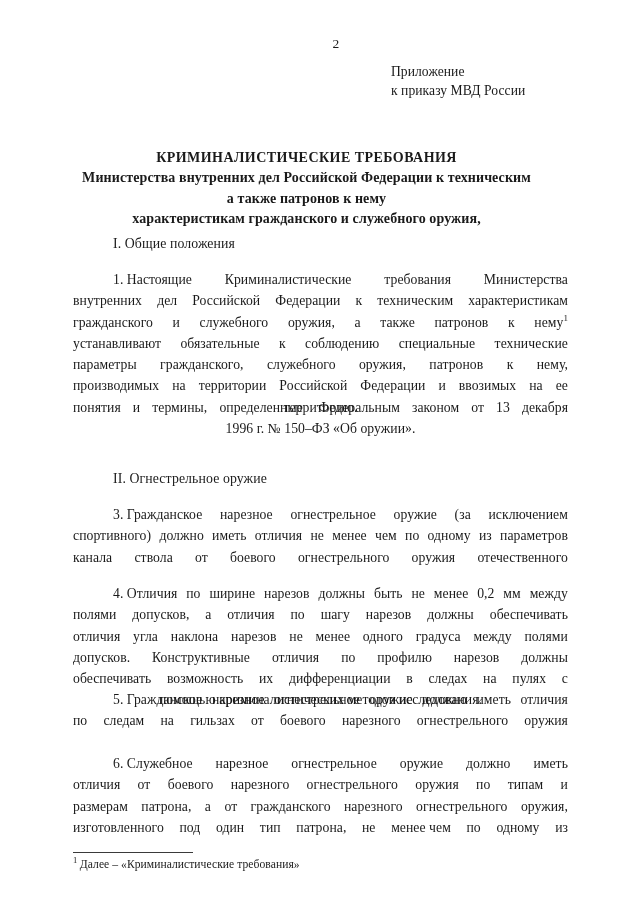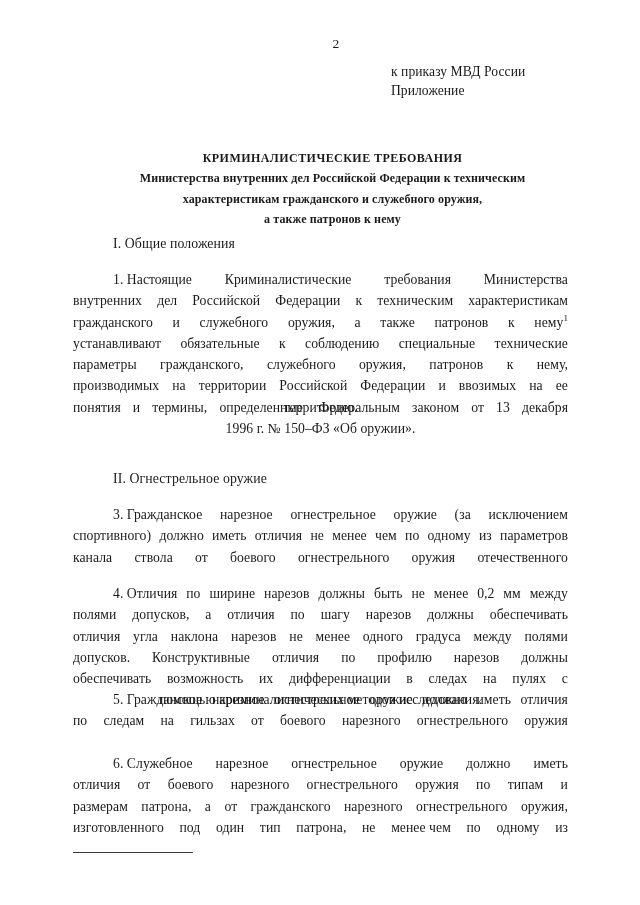--- a/index.html
+++ b/index.html
@@ -45,25 +45,25 @@
     line-height: 18.6px;
     text-align: left;
     letter-spacing: .05px;
   }
   .appendix-block div { white-space: nowrap; }
 
   
   .doc-title {
     position: absolute;
     top: 148px;
-    left: 85px;
+    left: 59px;
     width: 495px;
     text-align: center;
     font-weight: bold;
-    font-size: 12px;
+    font-size: 14px;
     line-height: 20.4px;
     letter-spacing: .1px;
   }
   .doc-title .t-line1 { letter-spacing: .45px; }
 
   
   .section-heading {
     position: absolute;
     left: 113px;
     font-weight: normal;
@@ -136,29 +136,29 @@
   }
 </style>
 </head>
 <body>
 
 <div class="page">
 
   <div class="page-number">2</div>
 
   <div class="appendix-block">
+    <div>Приложение</div>
     <div>к приказу МВД России</div>
-    <div>Приложение</div>
   </div>
 
   <div class="doc-title">
     <div class="t-line1">КРИМИНАЛИСТИЧЕСКИЕ ТРЕБОВАНИЯ</div>
     <div>Министерства внутренних дел Российской Федерации к техническим</div>
+    <div>а также патронов к нему</div>
     <div>характеристикам  гражданского и служебного оружия,</div>
-    <div>а также патронов к нему</div>
   </div>
 
   <div class="section-heading" id="heading-general">I. Общие положения</div>
 
   <div class="section-heading" id="heading-firearms">II. Огнестрельное оружие</div>
 
   <div class="body-block para" id="para-1">
       <div class="ln just indent"><span class="w">1. Настоящие</span><span class="w">Криминалистические</span><span class="w">требования</span><span class="w">Министерства</span></div>
       <div class="ln just"><span class="w">внутренних</span><span class="w">дел</span><span class="w">Российской</span><span class="w">Федерации</span><span class="w">к</span><span class="w">техническим</span><span class="w">характеристикам</span></div>
       <div class="ln just"><span class="w">гражданского</span><span class="w">и</span><span class="w">служебного</span><span class="w">оружия,</span><span class="w">а</span><span class="w">также</span><span class="w">патронов</span><span class="w">к</span><span class="w">нему<sup class="fn-ref">1</sup></span></div>
@@ -189,14 +189,17 @@
       <div class="ln just"><span class="w">по</span><span class="w">следам</span><span class="w">на</span><span class="w">гильзах</span><span class="w">от</span><span class="w">боевого</span><span class="w">нарезного</span><span class="w">огнестрельного</span><span class="w">оружия</span></div>
     </div>
   <div class="body-block para" id="para-6">
       <div class="ln just indent"><span class="w">6. Служебное</span><span class="w">нарезное</span><span class="w">огнестрельное</span><span class="w">оружие</span><span class="w">должно</span><span class="w">иметь</span></div>
       <div class="ln just"><span class="w">отличия</span><span class="w">от</span><span class="w">боевого</span><span class="w">нарезного</span><span class="w">огнестрельного</span><span class="w">оружия</span><span class="w">по</span><span class="w">типам</span><span class="w">и</span></div>
       <div class="ln just"><span class="w">размерам</span><span class="w">патрона,</span><span class="w">а</span><span class="w">от</span><span class="w">гражданского</span><span class="w">нарезного</span><span class="w">огнестрельного</span><span class="w">оружия,</span></div>
       <div class="ln just"><span class="w">изготовленного</span><span class="w">под</span><span class="w">один</span><span class="w">тип</span><span class="w">патрона,</span><span class="w">не</span><span class="w">менее чем</span><span class="w">по</span><span class="w">одному</span><span class="w">из</span></div>
     </div>
 
   <div class="footnote-rule"></div>
+  <div class="footnote">
+    <span class="fn-marker">1</span><span>Далее – «Криминалистические требования»</span>
+  </div>
 
 </div>
 
 </body></html>

